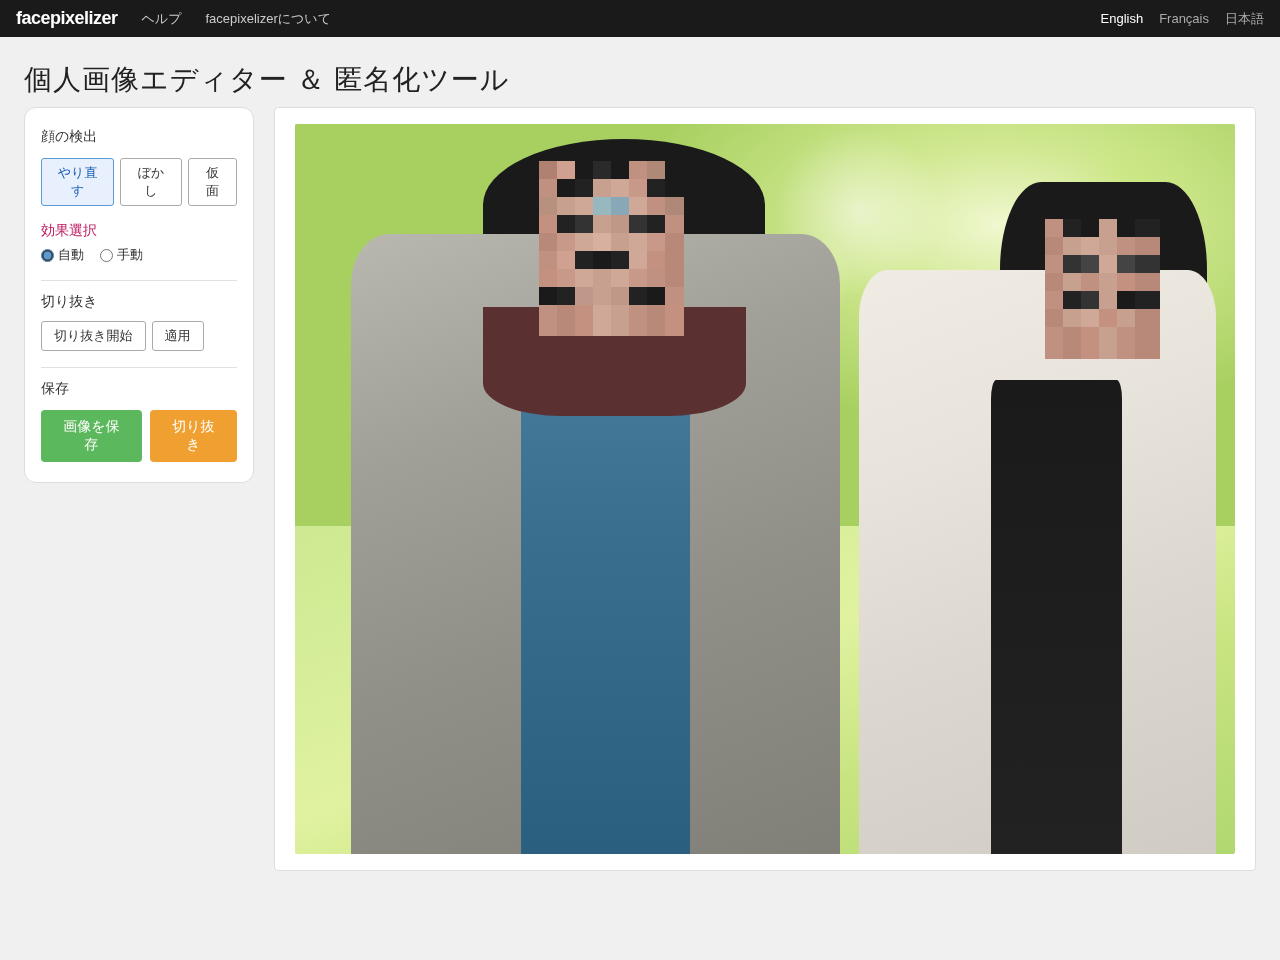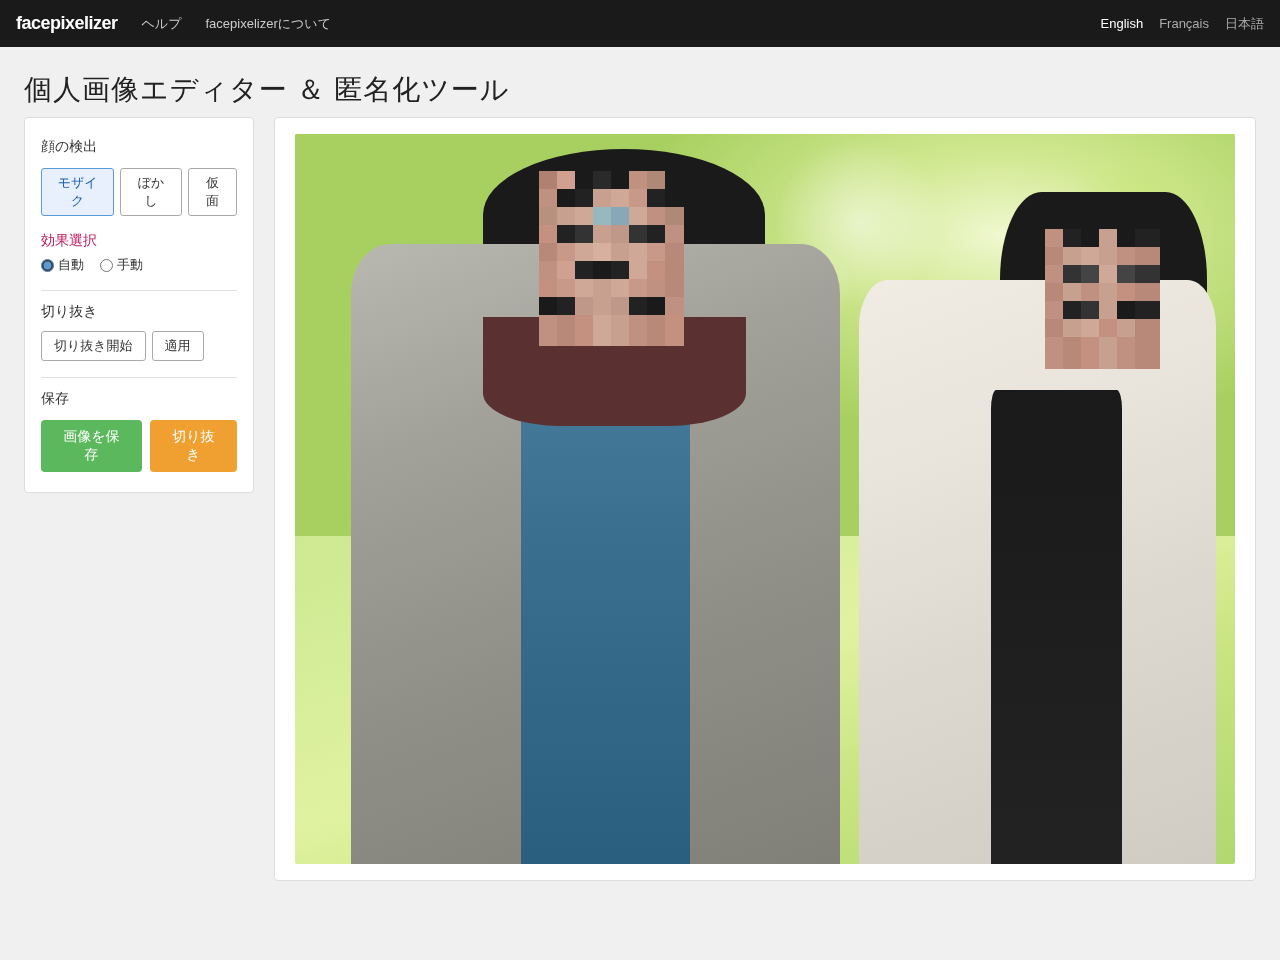--- a/index.html
+++ b/index.html
@@ -5,21 +5,21 @@
     * { box-sizing: border-box; margin: 0; padding: 0; }
     body {
       font-family: 'Hiragino Kaku Gothic Pro', 'Meiryo', 'MS Gothic', sans-serif;
       background: #f0f0f0;
       min-height: 960px;
     }
 
     
     .navbar {
       background: #1a1a1a;
-      height: 47px;
+      height: 37px;
       display: flex;
       align-items: center;
       padding: 0 16px;
       gap: 24px;
     }
     .navbar-brand {
       color: #fff;
       font-size: 18px;
       font-weight: bold;
       letter-spacing: -0.5px;
@@ -83,21 +83,21 @@
       display: flex;
       gap: 20px;
       align-items: flex-start;
     }
 
     
     .sidebar {
       width: 230px;
       background: #fff;
       border: 1px solid #ddd;
-      border-radius: 4px;
+      border-radius: 12px;
       padding: 20px 16px;
       flex-shrink: 0;
     }
 
     .sidebar-section-label {
       font-size: 14px;
       color: #333;
       margin-bottom: 12px;
       font-weight: normal;
     }
@@ -375,21 +375,21 @@
     <h1>個人画像エディター ＆ 匿名化ツール</h1>
   </div>
 
   <div class="main-layout">
 
     <div class="sidebar">
 
       <div class="sidebar-section-label">顔の検出</div>
 
       <div class="effect-buttons">
-        <button class="effect-btn active">モザイク</button>
+        <button class="effect-btn active">やり直す</button>
         <button class="effect-btn">ぼかし</button>
         <button class="effect-btn">仮面</button>
       </div>
 
       <div class="selection-label">効果選択</div>
 
       <div class="radio-group">
         <label class="radio-option">
           <input type="radio" name="detect-mode" checked="" style="">
           <span>自動</span>

